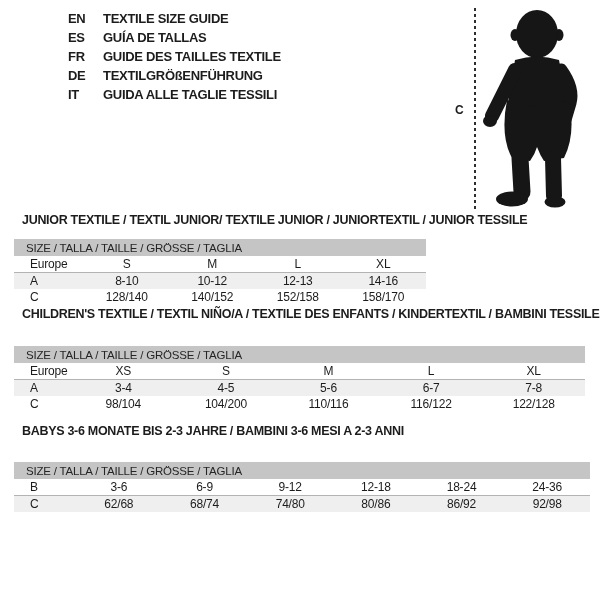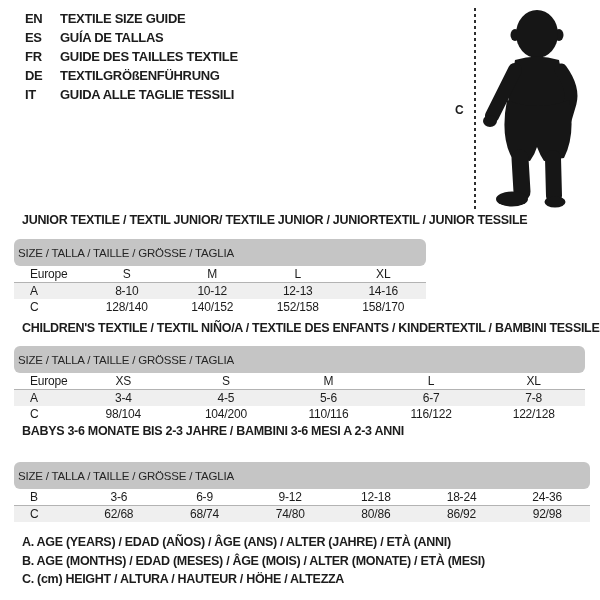--- a/index.html
+++ b/index.html
@@ -8,36 +8,36 @@
     font-family:"Liberation Sans", sans-serif;
     color:#1c1c1c;
     -webkit-font-smoothing:antialiased;
   }
   .canvas { position:relative; width:600px; height:600px; overflow:hidden; background:#fff; }
 
   
   .lang-list { position:absolute; left:25px; top:9px; }
   .lang-row { display:flex; height:19px; align-items:center;
               font-size:13px; font-weight:700; letter-spacing:-0.3px; }
-  .lang-code { width:35px; }
+  .lang-code { width:35px;margin-left:43px; }
 
   
   .dotted-line { position:absolute; left:474px; top:8px; width:2px; height:202px;
     background:repeating-linear-gradient(to bottom, #2e2e2e 0 3px, transparent 3px 6px); }
   .c-label { position:absolute; left:455px; top:103px; font-size:12px; font-weight:700; }
   .baby-svg { position:absolute; left:482px; top:8px; }
 
   
   .tsec-title { position:absolute; left:22px; font-size:12.5px; font-weight:700;
                 letter-spacing:-0.3px; line-height:15px; white-space:nowrap; }
 
   
   .size-table { position:absolute; left:14px; font-size:12px; letter-spacing:-0.2px; }
-  .bar { height:27px; background:#c5c5c5; display:flex; align-items:center;
-         padding-left:4px; font-size:11.5px; color:#252525;border-radius:6px; }
+  .bar { height:17px; background:#c5c5c5; display:flex; align-items:center;
+         padding-left:12px; font-size:11.5px; color:#252525; }
   .trow { display:flex; height:16px; align-items:center; }
   .trow.stripe { background:#efefef; }
   .trow.first { border-bottom:1px solid #b3b3b3; }
   .cell-label { width:var(--lw,56px); padding-left:6px; box-sizing:border-box;margin-left:10px; }
   .cell-data { flex:1; text-align:center; }
 
   
   .notes { position:absolute; left:22px; top:533px; }
   .note-line { height:18.5px; line-height:18.5px; font-size:12.5px; font-weight:700;
                letter-spacing:-0.3px; white-space:nowrap; }
@@ -110,21 +110,21 @@
         <div class="trow">
           <div class="cell-label">C</div>
           <div class="cell-data">128/140</div>
           <div class="cell-data">140/152</div>
           <div class="cell-data">152/158</div>
           <div class="cell-data">158/170</div>
         </div>
       </div>
   </div>
 
-  <div class="tsec-title" style="top:321px">
+  <div class="tsec-title" style="top:307px">
       <div>CHILDREN'S TEXTILE / TEXTIL NIÑO/A / TEXTILE DES ENFANTS / KINDERTEXTIL / BAMBINI TESSILE</div>
     </div>
   <div class="size-table" style="top:346px; width:571px; --lw:48px">
     <div class="bar">SIZE / TALLA / TAILLE / GRÖSSE / TAGLIA</div>
     <div class="trows">
         <div class="trow first">
           <div class="cell-label">Europe</div>
           <div class="cell-data">XS</div>
           <div class="cell-data">S</div>
           <div class="cell-data">M</div>
@@ -170,19 +170,14 @@
           <div class="cell-data">62/68</div>
           <div class="cell-data">68/74</div>
           <div class="cell-data">74/80</div>
           <div class="cell-data">80/86</div>
           <div class="cell-data">86/92</div>
           <div class="cell-data">92/98</div>
         </div>
       </div>
   </div>
 
-  <div class="notes">
-      <div class="note-line">A. AGE (YEARS) / EDAD (AÑOS) / ÂGE (ANS) / ALTER (JAHRE) / ETÀ (ANNI)</div>
-      <div class="note-line">B. AGE (MONTHS) / EDAD (MESES) / ÂGE (MOIS) / ALTER (MONATE) / ETÀ (MESI)</div>
-      <div class="note-line">C. (cm) HEIGHT / ALTURA / HAUTEUR / HÖHE / ALTEZZA</div>
-    </div>
 
 </div>
 
 </body></html>

